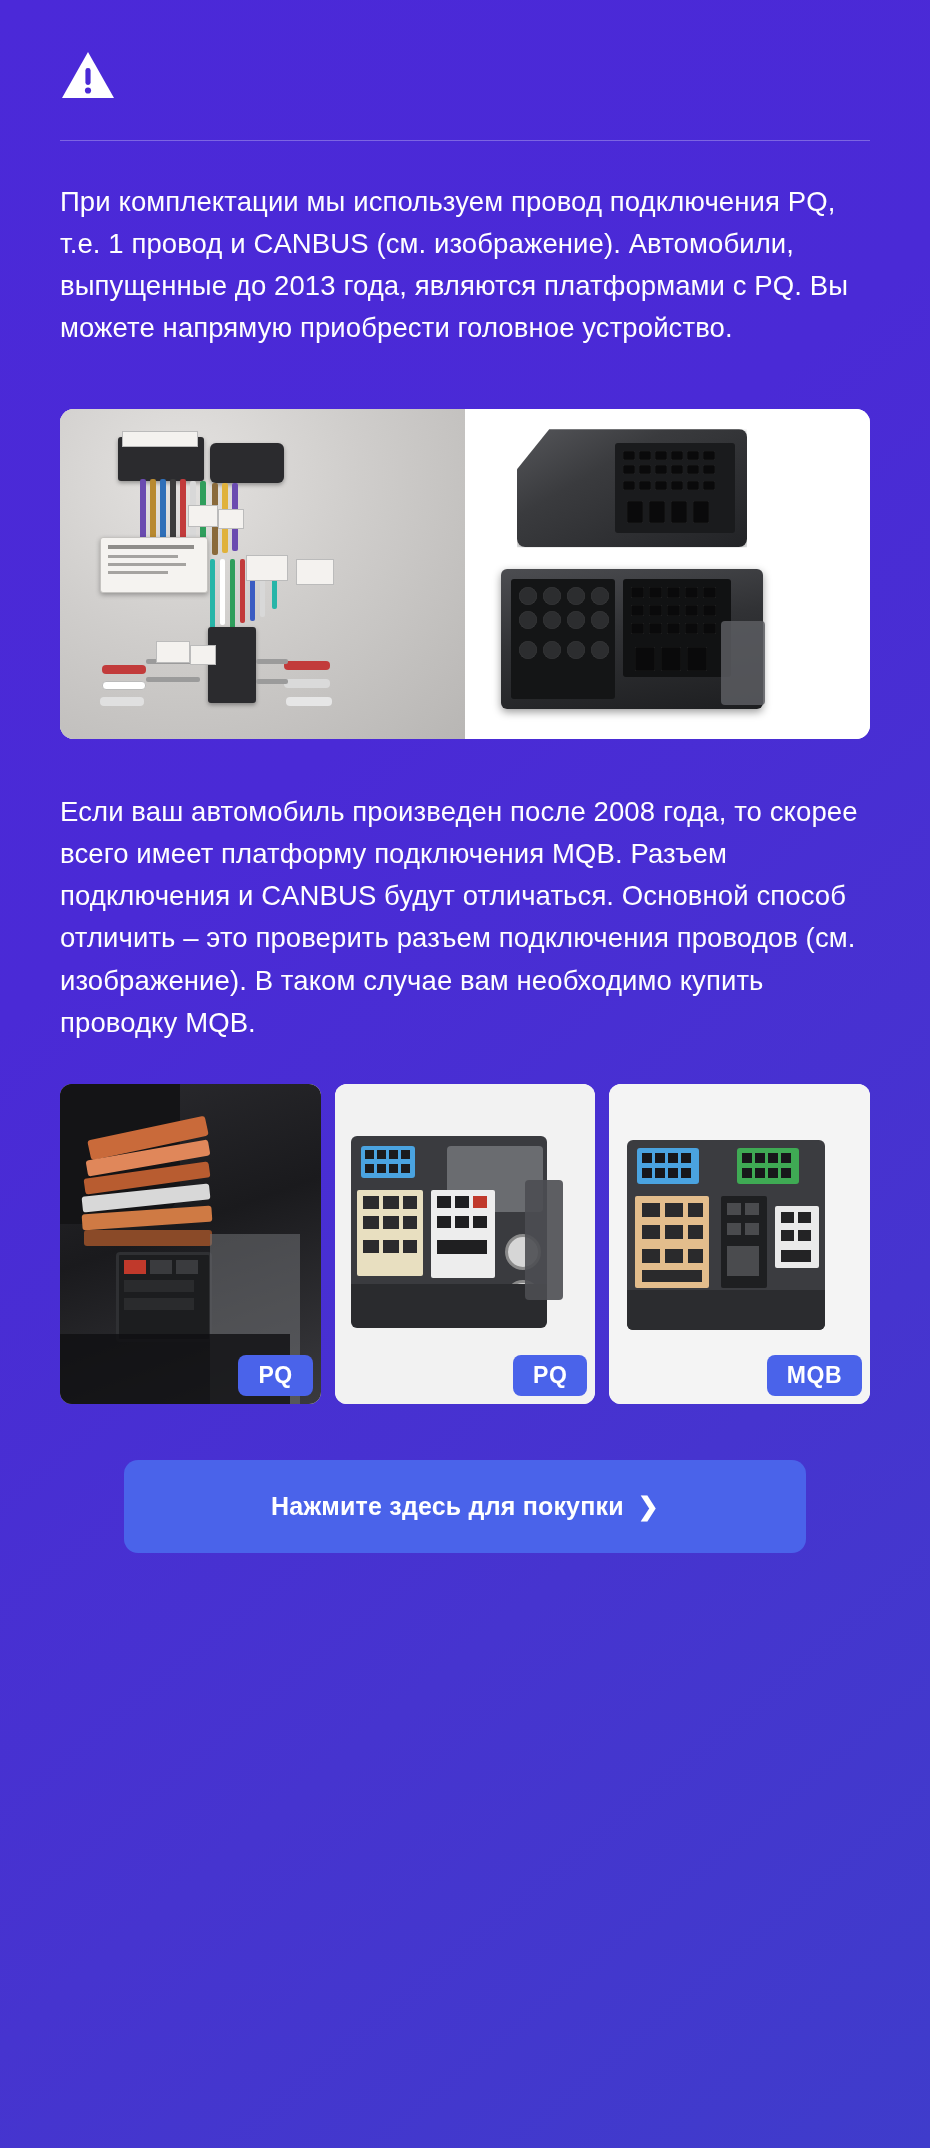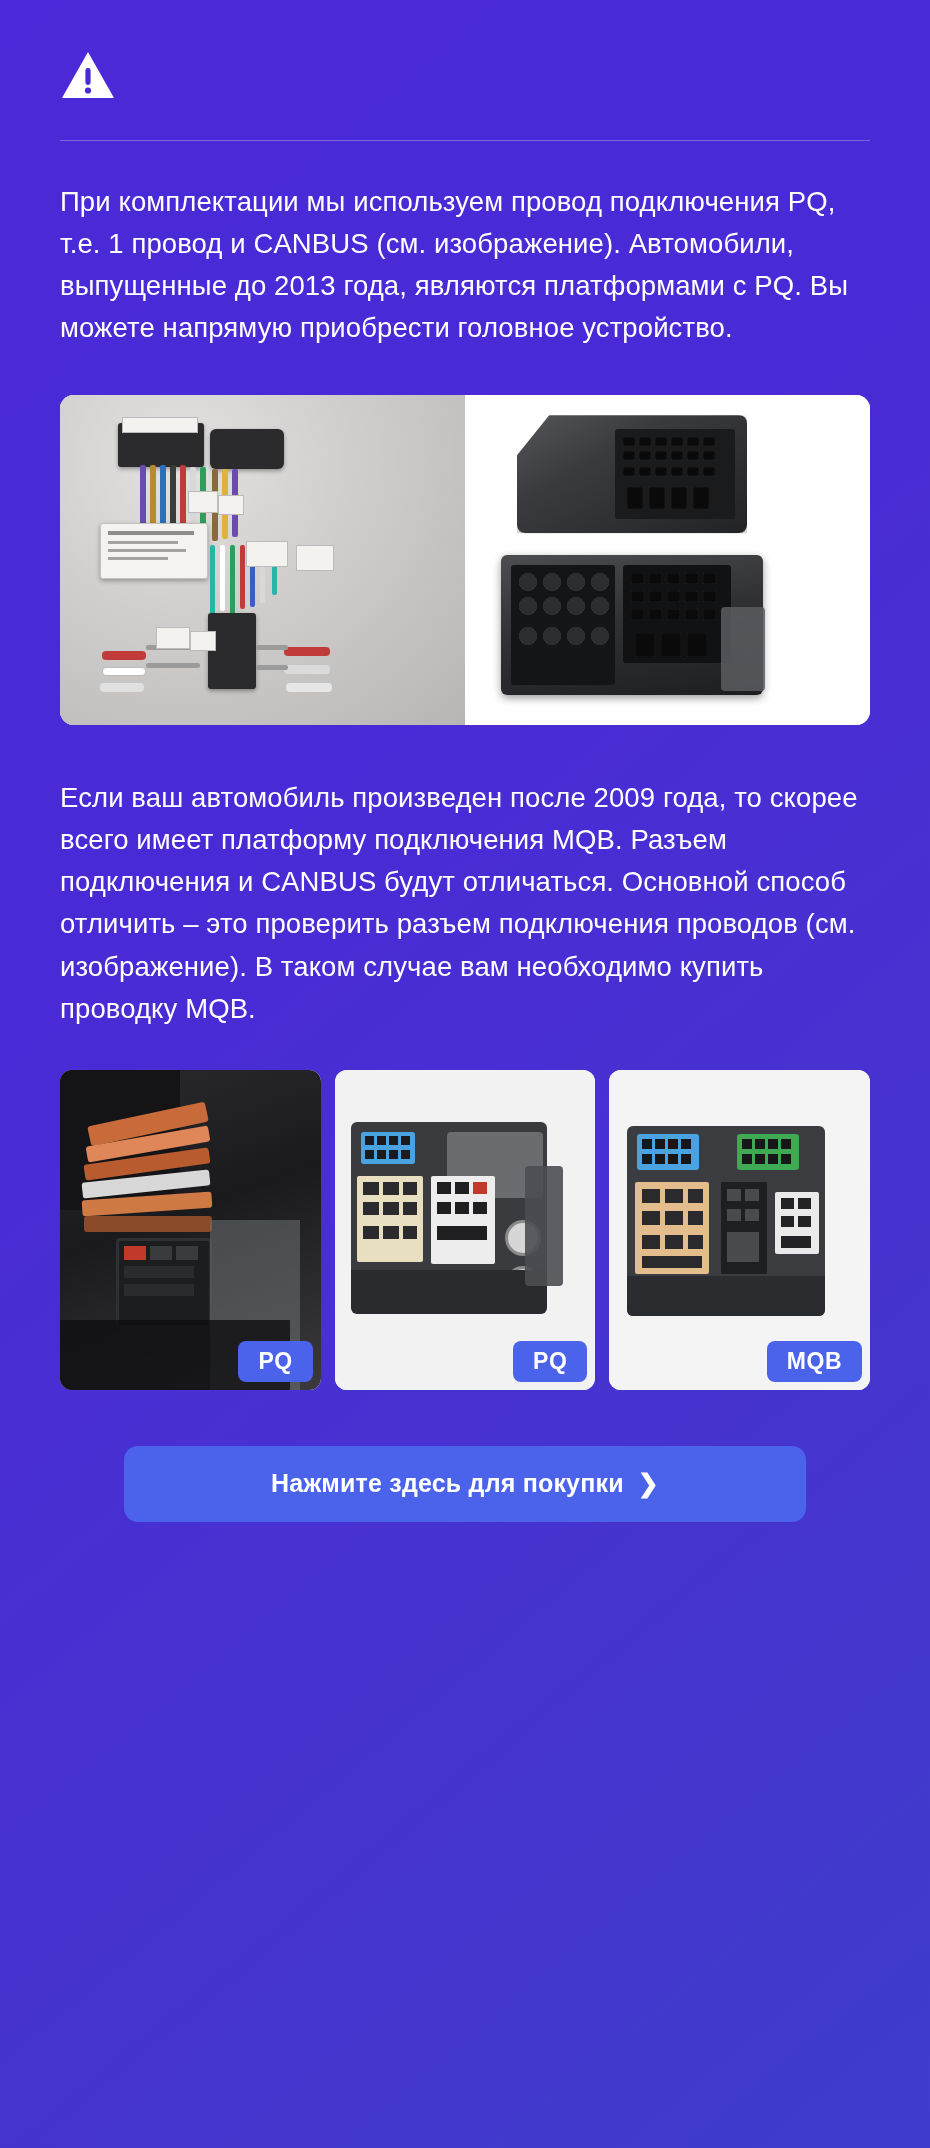--- a/index.html
+++ b/index.html
@@ -50,21 +50,21 @@
   }
 
   
   .paragraph {
     color: #ffffff;
     font-size: 27.5px;
     line-height: 1.53;
     letter-spacing: 0.1px;
     font-weight: 400;
   }
-  .para-top { padding-bottom: 46px; }
+  .para-top { padding-bottom: 60px; }
   .para-mid { padding: 52px 0 34px 0; }
 
   
   .photo-row-1 {
     display: flex;
     background: #ffffff;
     border-radius: 14px;
     overflow: hidden;
     height: 330px;
   }
@@ -145,21 +145,21 @@
 
   
   .cta-wrap {
     display: flex;
     justify-content: center;
     padding-top: 56px;
     padding-bottom: 60px;
   }
   .cta-button {
     width: 682px;
-    height: 76px;
+    height: 93px;
     background: #4a63ea;
     color: #ffffff;
     border: none;
     border-radius: 14px;
     font-family: "Liberation Sans", sans-serif;
     font-size: 25px;
     font-weight: bold;
     cursor: pointer;
     display: flex;
     align-items: center;
@@ -303,21 +303,21 @@
       <div class="pinhole" style="left:202px; top:214px; width:13px; height:11px;"></div>
       <div class="pinhole" style="left:220px; top:214px; width:13px; height:11px;"></div>
       <div class="pinhole" style="left:238px; top:214px; width:13px; height:11px;"></div>
       <div class="pinhole" style="left:170px; top:238px; width:20px; height:24px;"></div>
       <div class="pinhole" style="left:196px; top:238px; width:20px; height:24px;"></div>
       <div class="pinhole" style="left:222px; top:238px; width:20px; height:24px;"></div>
       <div style="position:absolute; left:256px; top:212px; width:44px; height:84px; background:#5c5d61; border-radius:4px; opacity:0.85;"></div>
     </div>
   </div>
 
-  <div class="paragraph para-mid">Если ваш автомобиль произведен после 2009 года, то скорее всего имеет платформу подключения MQB. Разъем подключения и CANBUS будут отличаться. Основной способ отличить – это проверить разъем подключения проводов (см. изображение). В таком случае вам необходимо купить проводку MQB.</div>
+  <div class="paragraph para-mid">Если ваш автомобиль произведен после 2008 года, то скорее всего имеет платформу подключения MQB. Разъем подключения и CANBUS будут отличаться. Основной способ отличить – это проверить разъем подключения проводов (см. изображение). В таком случае вам необходимо купить проводку MQB.</div>
 
   <div class="photo-row-2">
 
     <div class="ph2">
       <div style="position:absolute; inset:0; background:linear-gradient(160deg,#2b2b2f 0%,#1a1a1d 45%,#3a3a3e 100%);"></div>
       <div style="position:absolute; left:0; top:0; width:120px; height:140px; background:#141416; border-radius:0 0 40px 0;"></div>
       <div style="position:absolute; left:28px; top:44px; width:120px; height:20px; background:#c96a3a; border-radius:3px; transform:rotate(-12deg);"></div>
       <div style="position:absolute; left:26px; top:66px; width:124px; height:16px; background:#e0875a; border-radius:3px; transform:rotate(-10deg);"></div>
       <div style="position:absolute; left:24px; top:86px; width:126px; height:16px; background:#b85c30; border-radius:3px; transform:rotate(-8deg);"></div>
       <div style="position:absolute; left:22px; top:106px; width:128px; height:16px; background:#d8d8d8; border-radius:3px; transform:rotate(-6deg);"></div>

